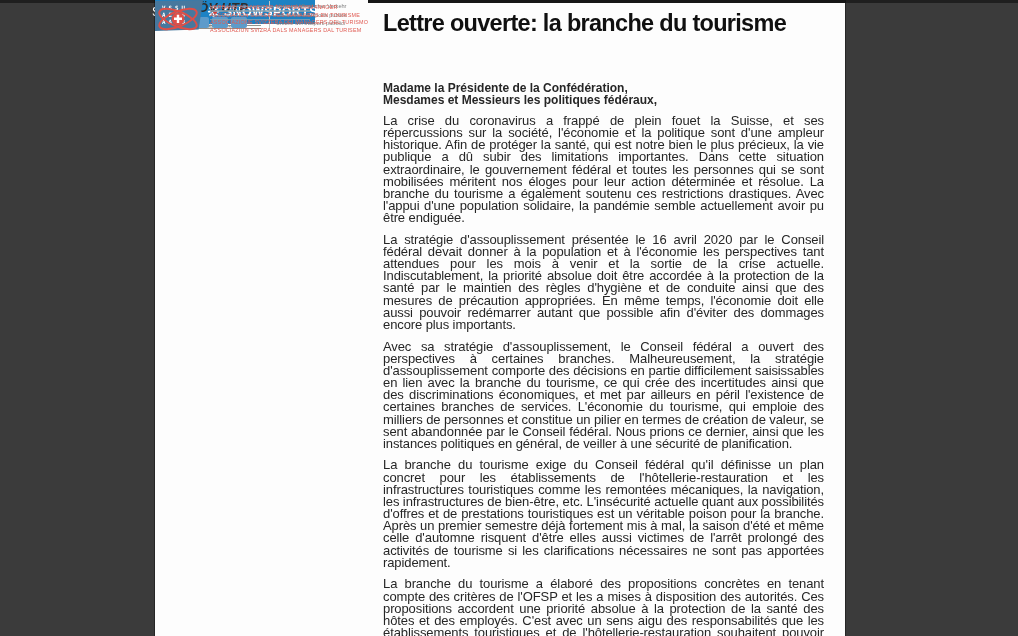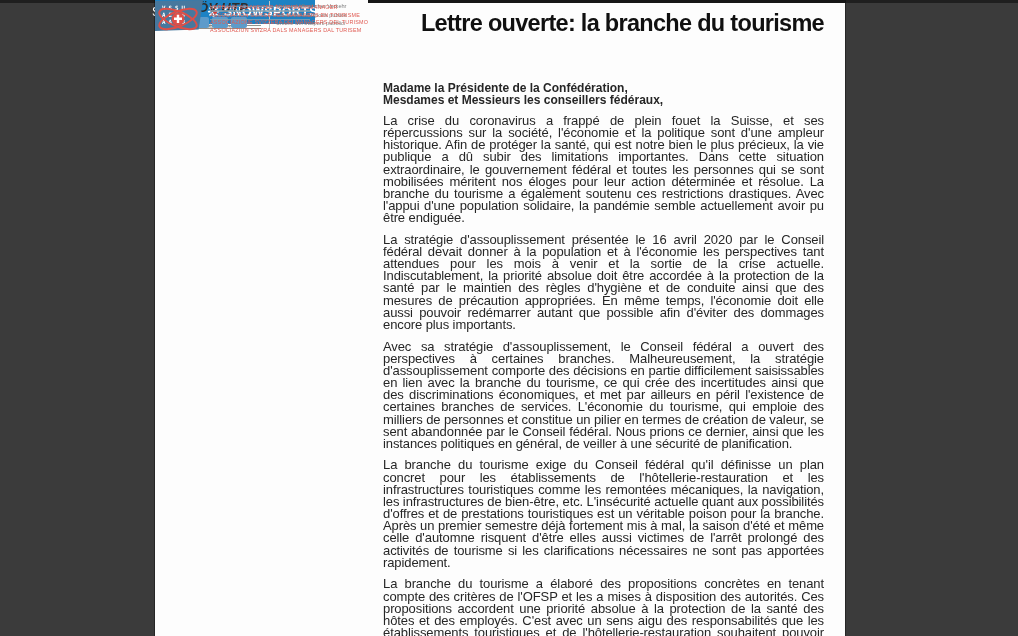--- a/index.html
+++ b/index.html
@@ -61,21 +61,21 @@
   .vssu-row{color:#fff;font-size:5.8px;line-height:7.2px;font-weight:700;letter-spacing:3px;font-family:"DejaVu Sans Mono",monospace;}
   .vssu-lines{width:100px;height:16px;margin-top:6px;
     background-image:repeating-linear-gradient(to bottom,#8ea0ac 0,#8ea0ac 1px,transparent 1px,transparent 4.5px);opacity:.8;}
   .lh-managers{top:306;left:36;display:flex;gap:9px;}
   .assoc-lines{padding-top:4px;}
   .assoc-line{font-size:5.4px;line-height:7.6px;color:#e05a52;letter-spacing:.2px;white-space:nowrap;}
   
   .col-rule{position:absolute;left:213px;top:0;width:477px;height:3px;background:#161616;}
   .letter{position:absolute;left:228px;top:0;width:441px;}
   .title{margin-top:9px;font-size:23.5px;font-weight:700;color:#101010;letter-spacing:-0.7px;line-height:28.5px;}
-  .title-line{display:block;white-space:nowrap;text-align:right;}
+  .title-line{display:block;white-space:nowrap;}
   .salutation{margin-top:44px;margin-bottom:9px;font-size:12px;line-height:12.2px;color:#262626;font-weight:bold;}
   .salutation span{display:block;white-space:nowrap;}
   .para{margin:0 0 9.5px 0;text-align:justify;font-size:13px;line-height:12.15px;letter-spacing:-0.1px;color:#262626;hyphens:auto;-webkit-hyphens:auto;}
 </style>
 </head>
 <body>
 
 <div class="top-strip"></div>
 
 <div class="paper">
@@ -173,21 +173,21 @@
   </div>
 
   <div class="col-rule"></div>
 
   <div class="letter">
     <h1 class="title">
       <span class="title-line">Lettre ouverte: la branche du tourisme</span>
     </h1>
     <div class="salutation">
       <span>Madame la Présidente de la Confédération,</span>
-      <span>Mesdames et Messieurs les conseillers fédéraux,</span>
+      <span>Mesdames et Messieurs les politiques fédéraux,</span>
     </div>
     <div>
         <p class="para">La crise du coronavirus a frappé de plein fouet la Suisse, et ses répercussions sur la société, l'économie et la politique sont d'une ampleur historique. Afin de protéger la santé, qui est notre bien le plus précieux, la vie publique a dû subir des limitations importantes. Dans cette situation extraordinaire, le gouvernement fédéral et toutes les personnes qui se sont mobilisées méritent nos éloges pour leur action déterminée et résolue. La branche du tourisme a également soutenu ces restrictions drastiques. Avec l'appui d'une population solidaire, la pandémie semble actuellement avoir pu être endiguée.</p>
         <p class="para">La stratégie d'assouplissement présentée le 16 avril 2020 par le Conseil fédéral devait donner à la population et à l'économie les perspectives tant attendues pour les mois à venir et la sortie de la crise actuelle. Indiscutablement, la priorité absolue doit être accordée à la protection de la santé par le maintien des règles d'hygiène et de conduite ainsi que des mesures de précaution appropriées. En même temps, l'économie doit elle aussi pouvoir redémarrer autant que possible afin d'éviter des dommages encore plus importants.</p>
         <p class="para">Avec sa stratégie d'assouplissement, le Conseil fédéral a ouvert des perspectives à certaines branches. Malheureusement, la stratégie d'assouplissement comporte des décisions en partie difficilement saisissables en lien avec la branche du tourisme, ce qui crée des incertitudes ainsi que des discriminations économiques, et met par ailleurs en péril l'existence de certaines branches de services. L'économie du tourisme, qui emploie des milliers de personnes et constitue un pilier en termes de création de valeur, se sent abandonnée par le Conseil fédéral. Nous prions ce dernier, ainsi que les instances politiques en général, de veiller à une sécurité de planification.</p>
         <p class="para">La branche du tourisme exige du Conseil fédéral qu'il définisse un plan concret pour les établissements de l'hôtellerie-restauration et les infrastructures touristiques comme les remontées mécaniques, la navigation, les infrastructures de bien-être, etc. L'insécurité actuelle quant aux possibilités d'offres et de prestations touristiques est un véritable poison pour la branche. Après un premier semestre déjà fortement mis à mal, la saison d'été et même celle d'automne risquent d'être elles aussi victimes de l'arrêt prolongé des activités de tourisme si les clarifications nécessaires ne sont pas apportées rapidement.</p>
         <p class="para">La branche du tourisme a élaboré des propositions concrètes en tenant compte des critères de l'OFSP et les a mises à disposition des autorités. Ces propositions accordent une priorité absolue à la protection de la santé des hôtes et des employés. C'est avec un sens aigu des responsabilités que les établissements touristiques et de l'hôtellerie-restauration souhaitent pouvoir rouvrir au plus tôt. Pour cela, le Conseil fédéral doit maintenant nous fournir une feuille de route claire. La branche est prête à élaborer des solutions en collaboration avec la Confédération et se réjouit de pouvoir bientôt à nouveau accueillir et choyer ses hôtes dans le respect des mesures de protection, et cela dans les restaurants, hôtels, infrastructures de bien-être, remontées mécaniques, bateaux et autres attractions touristiques. Dans l'intérêt de la population suisse, afin de lui permettre de (re)découvrir notre beau pays et pour la protection de l'économie du tourisme, nous avons aujourd'hui besoin de signaux fermes de la part du Conseil fédéral ainsi que du soutien du Parlement et de la société.</p>
         <p class="para">Nous vous remercions de de la prise en considération de nos revendications et vous prions d'agréer, Madame la Présidente, nos sentiments distingués.</p>
       </div>
   </div>

